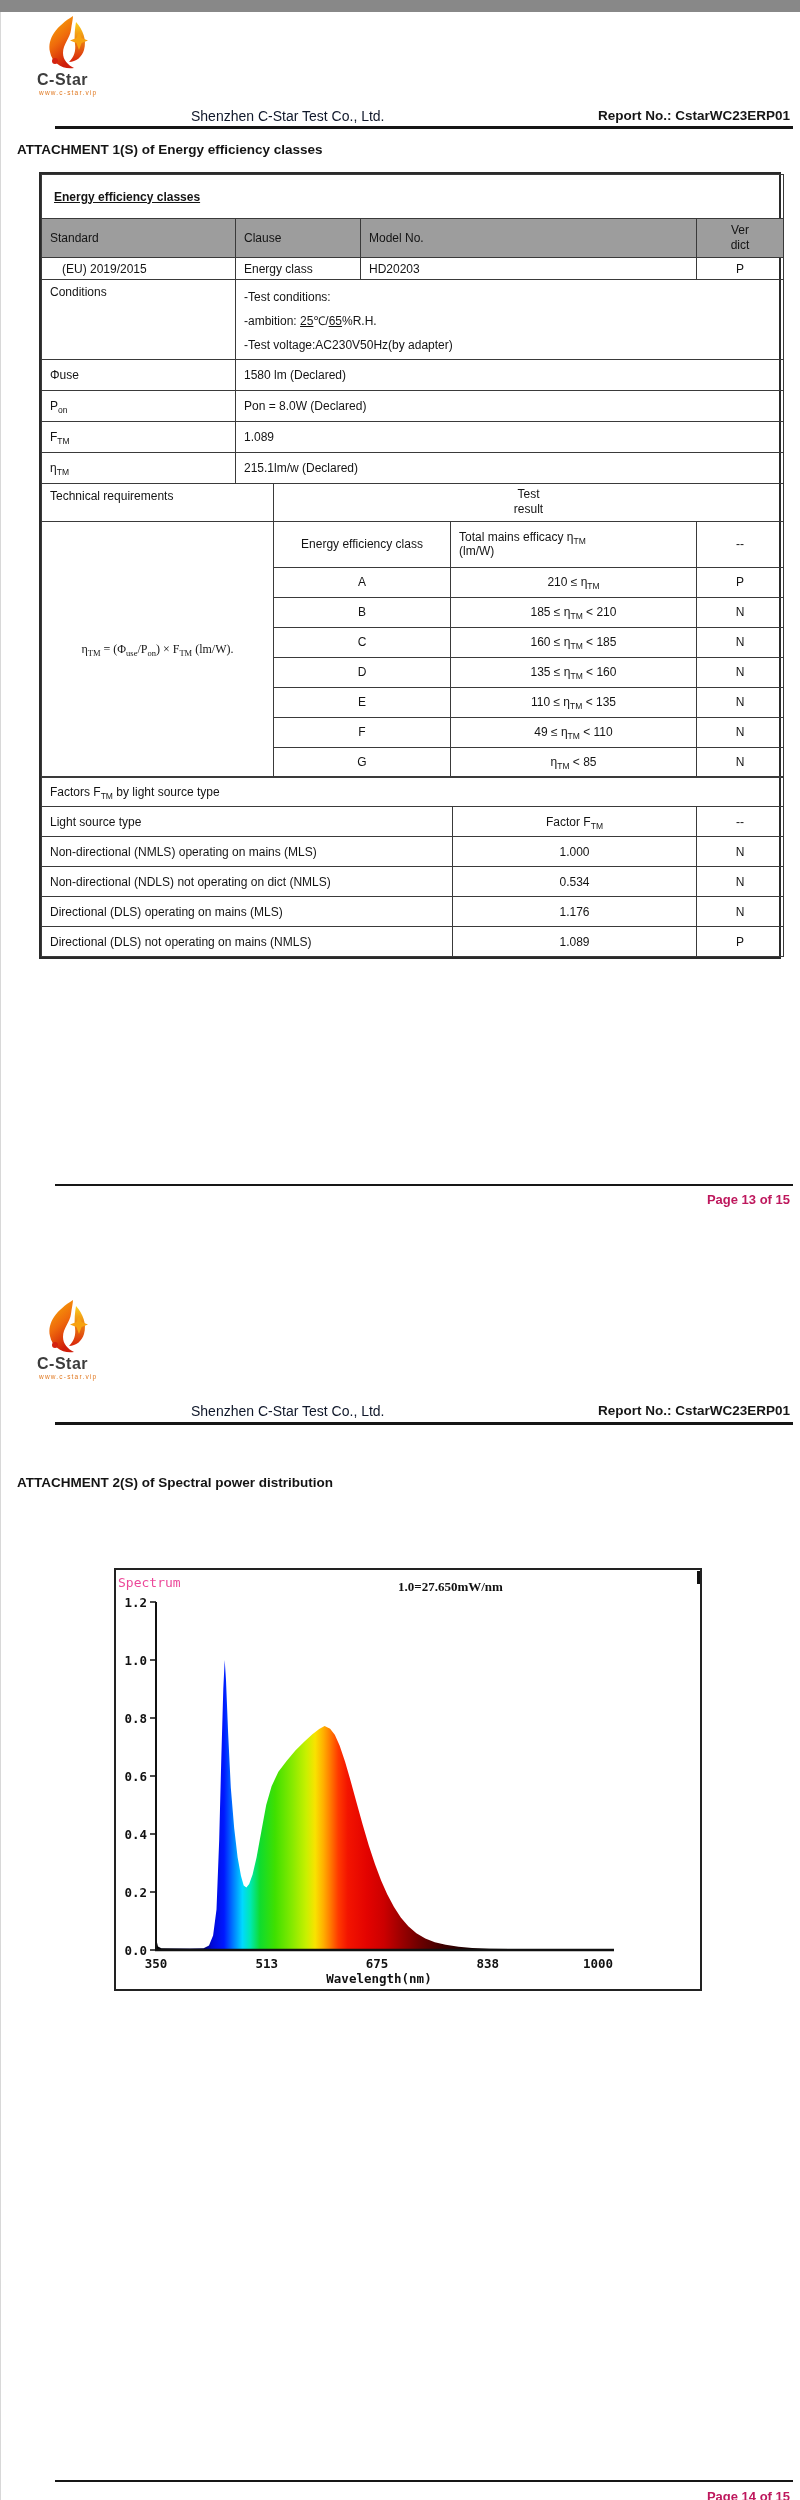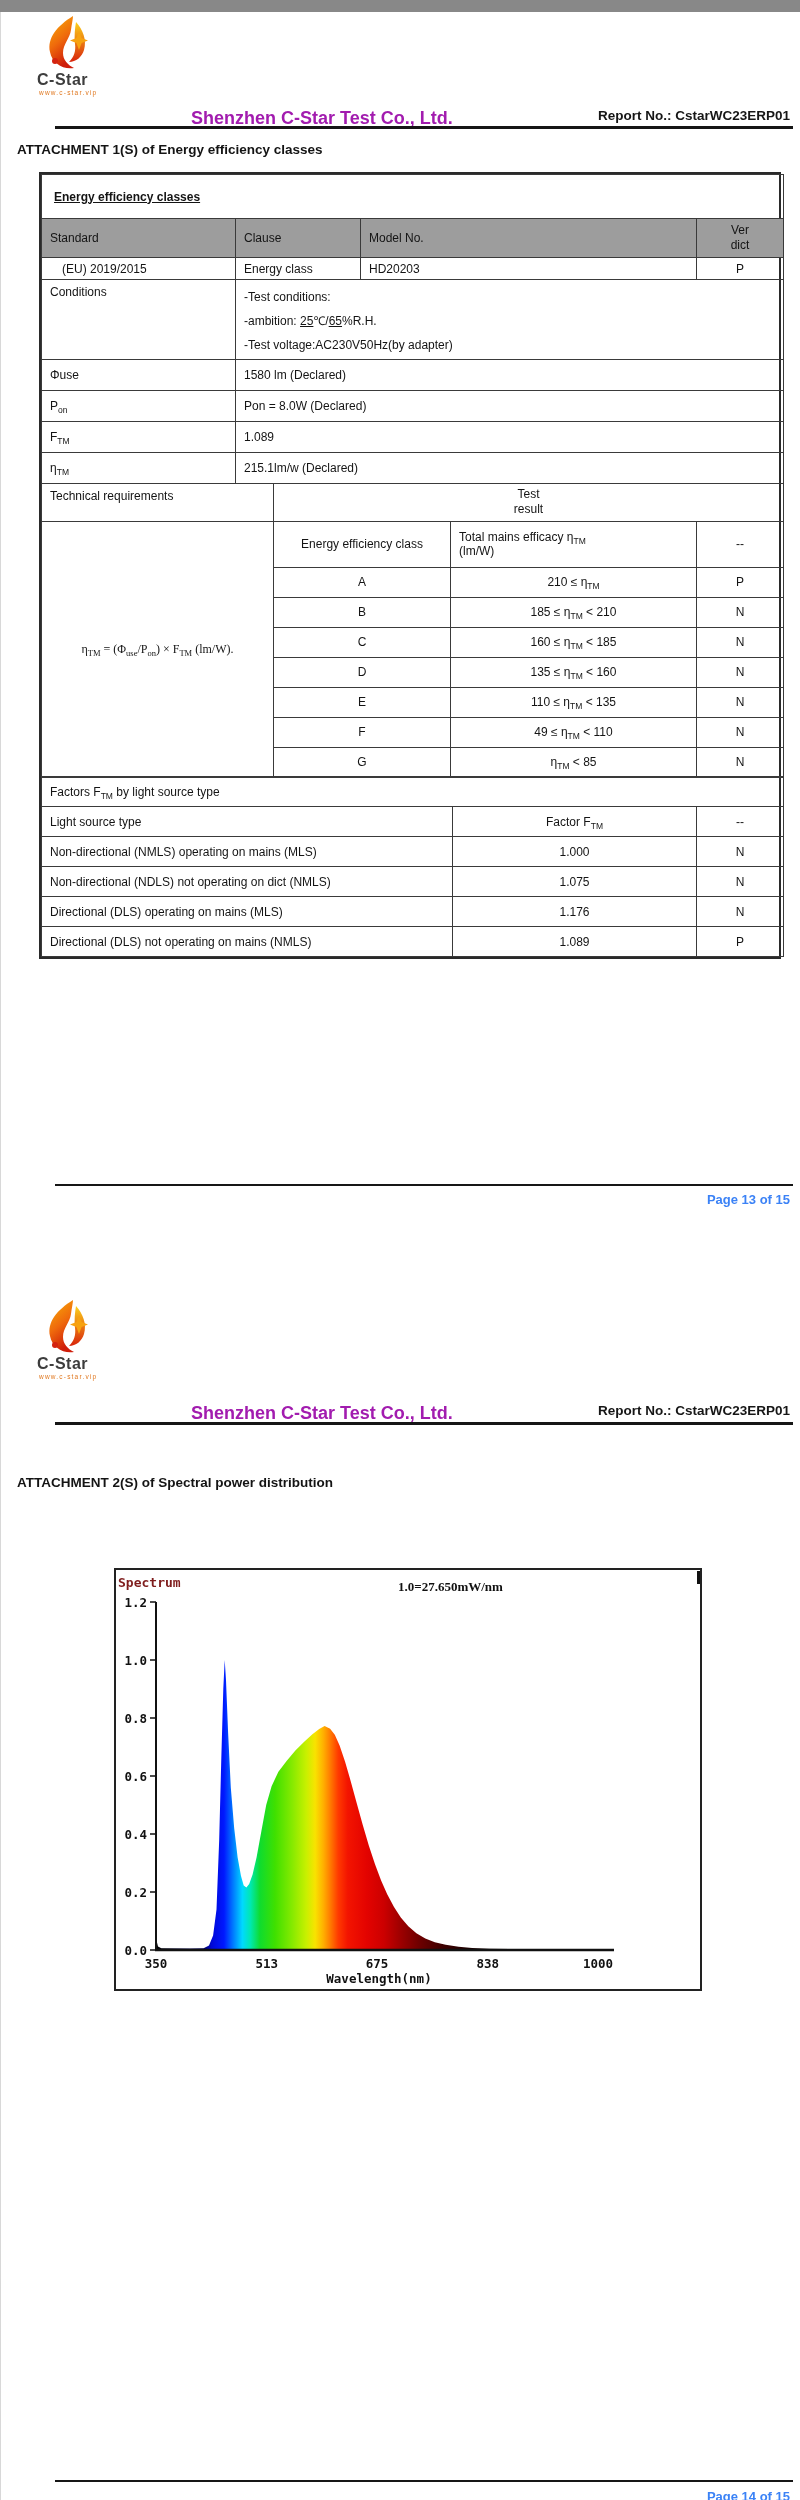--- a/index.html
+++ b/index.html
@@ -2,21 +2,21 @@
 <html><head>
 <meta charset="utf-8">
 <style>
   * { margin:0; padding:0; box-sizing:border-box; }
   body { background:#888; font-family:"Liberation Sans", sans-serif; }
   .page { position:relative; width:800px; height:2500px; background:#ffffff; margin:12px auto;
           overflow:hidden; border-left:1px solid #d8d8d8; color:#111; }
   .abs { position:absolute; }
 
   
-  .company { font-size:18px; font-weight:700; color:#a21caf; }
+  .company { font-size:14px; font-weight:400; color:#0f172a; }
   .reportno { font-size:13.5px; font-weight:600; color:#161616; }
   .hline { background:#161616; height:3px; }
 
   
   .logo { position:absolute; left:36px; width:110px; }
   .logo svg { display:block; margin-left:6px; width:48px; height:54px; }
   .brand { font-size:16px; font-weight:bold; color:#3d3d3d; letter-spacing:.5px; margin-top:1px; }
   .tagline { font-size:6.5px; color:#e07820; letter-spacing:1.2px; margin-left:2px; }
 
   .att-title { font-size:13.5px; font-weight:bold; color:#141414; }
@@ -30,25 +30,25 @@
   .gray { background:#9d9d9d; }
   .ctr { text-align:center; }
   .top { vertical-align:top !important; padding-top:5px !important; }
   .prewrap { white-space:pre-line; line-height:1.25; }
   .indent { padding-left:20px !important; }
   sub { font-size:8.5px; line-height:0; }
   .u { text-decoration:underline; }
   .cond-lines div { line-height:24px; }
   .formula { font-family:"Liberation Serif", serif; font-size:12.5px; text-align:center; }
 
-  .footer-text { font-size:13px; font-weight:bold; color:#3b82f6; }
+  .footer-text { font-size:13px; font-weight:bold; color:#be185d; }
 
   
   .chart-box { position:absolute; left:113px; top:1556px; width:588px; height:423px; border:2px solid #222; background:#fff; }
-  .chart-title { position:absolute; left:2px; top:5px; font-family:"DejaVu Sans Mono", monospace; font-weight:bold; font-size:13px; color:#7f1d1d; }
+  .chart-title { position:absolute; left:2px; top:5px; font-family:"DejaVu Sans Mono", monospace; font-weight:normal; font-size:13px; color:#ec4899; }
   .chart-ann { position:absolute; left:282px; top:9px; font-family:Liberation Serif, serif; font-weight:bold; font-size:13px; color:#111; }
   .artifact { position:absolute; right:0; top:1px; width:3px; height:13px; background:#111; }
   svg.spec { position:absolute; left:0; top:0; }
   .tick { font-family:"DejaVu Sans Mono", monospace; font-size:12.5px; font-weight:bold; fill:#111; }
 </style>
 </head>
 <body>
 
 <div class="page">
 
@@ -207,21 +207,21 @@
         <td class="ctr"><span>Factor F</span><sub>TM</sub></td>
         <td class="ctr">--</td>
       </tr>
       <tr style="height:30px">
             <td>Non-directional (NMLS) operating on mains (MLS)</td>
             <td class="ctr">1.000</td>
             <td class="ctr">N</td>
           </tr>
       <tr style="height:30px">
             <td>Non-directional (NDLS) not operating on dict (NMLS)</td>
-            <td class="ctr">1.075</td>
+            <td class="ctr">0.534</td>
             <td class="ctr">N</td>
           </tr>
       <tr style="height:30px">
             <td>Directional (DLS) operating on mains (MLS)</td>
             <td class="ctr">1.176</td>
             <td class="ctr">N</td>
           </tr>
       <tr style="height:30px">
             <td>Directional (DLS) not operating on mains (NMLS)</td>
             <td class="ctr">1.089</td>

